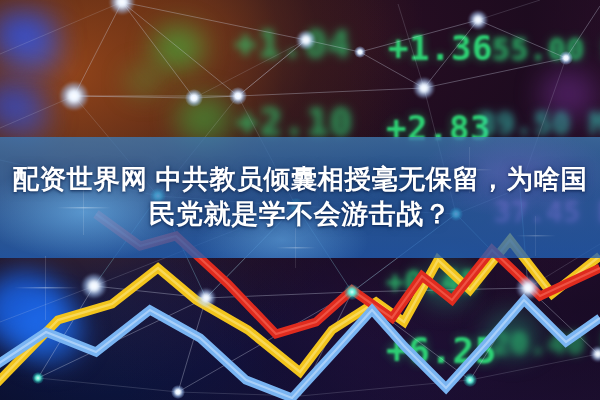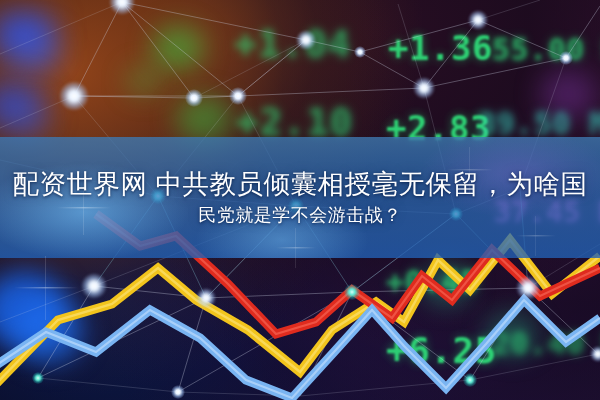--- a/index.html
+++ b/index.html
@@ -88,28 +88,28 @@
   #headline{
     position:absolute;left:0;right:0;top:137px;height:121px;
     display:flex;flex-direction:column;align-items:center;justify-content:center;
     gap:4px;
     padding:0 10px;
     z-index:40;
   }
   .hl-line{
     color:#ffffff;
     font-size:27px;
-    font-weight:400;
+    font-weight:700;
     line-height:1.18;
     letter-spacing:.5px;
     white-space:nowrap;
     text-shadow:0 1px 3px rgba(0,20,60,.75), 0 0 10px rgba(10,40,90,.55);
   }
   #hl-line-1{font-size:26.5px;}
-  #hl-line-2{font-size:18px;}
+  #hl-line-2{font-size:27px;}
 
   
   .spark{position:absolute;transform:translate(-50%,-50%);pointer-events:none;}
   .spark::before,.spark::after{
     content:"";position:absolute;left:50%;top:50%;
     background:linear-gradient(90deg,rgba(255,255,255,0) 0%,rgba(255,255,255,.85) 50%,rgba(255,255,255,0) 100%);
     transform:translate(-50%,-50%);
   }
   .spark::before{width:var(--w);height:1.4px;}
   .spark::after{width:1.4px;height:var(--w);}

